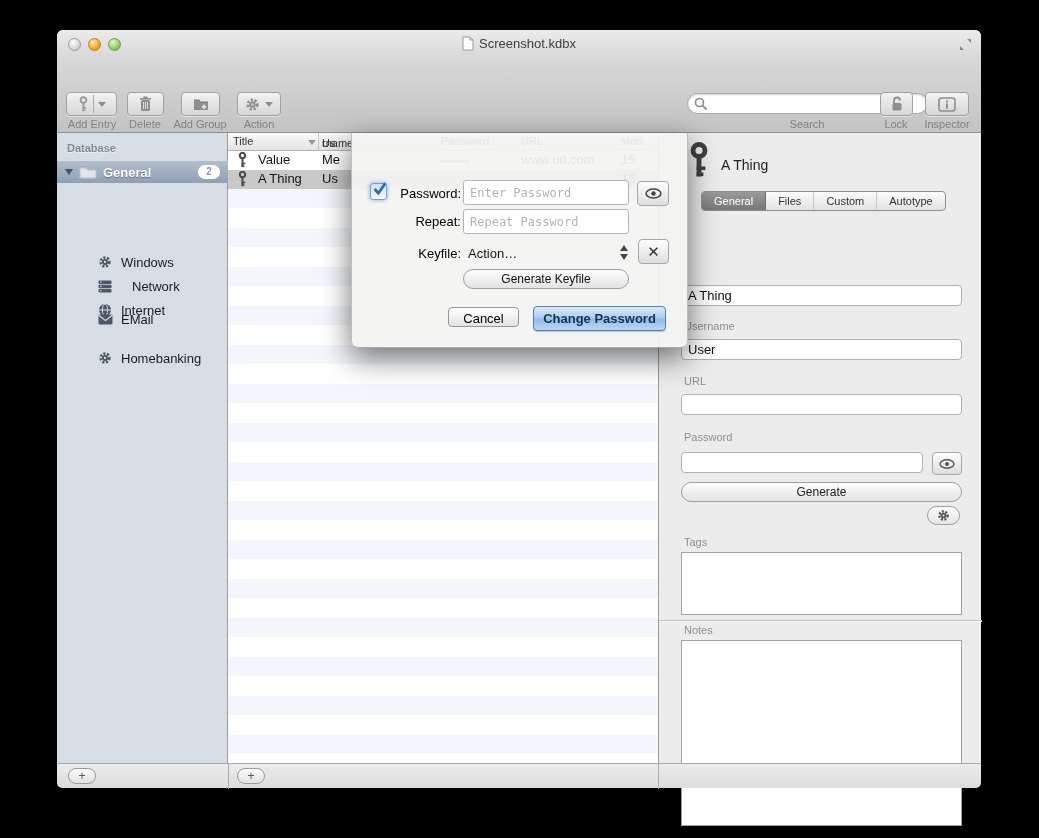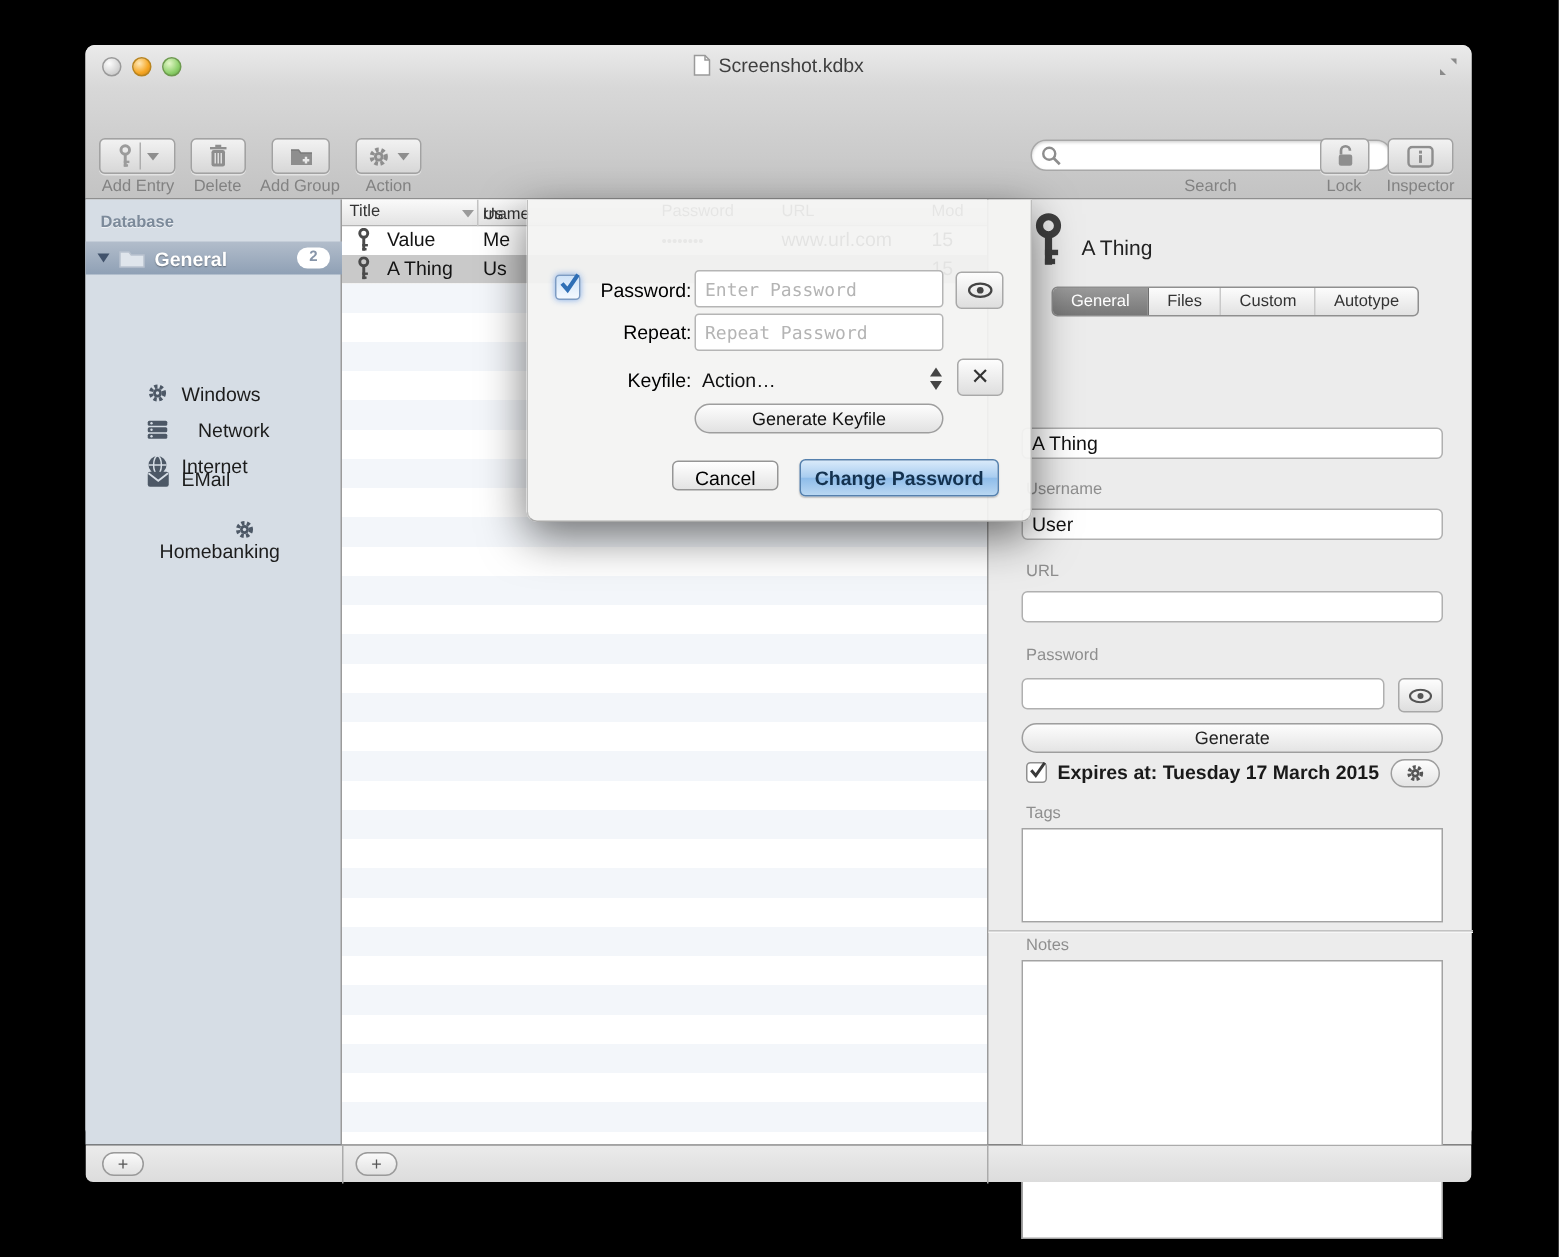--- a/index.html
+++ b/index.html
@@ -279,21 +279,21 @@
       </div>
       <div class="sb-item" style="top:174px;">
         <span class="ic">
             <svg width="15" height="11" viewBox="0 0 15 11">
               <rect x="0.5" y="0.5" width="14" height="10" rx="1.5" fill="#4d5866"></rect>
               <path d="M1 1.5 L7.5 6.5 L14 1.5" fill="none" stroke="#d6dde5" stroke-width="1.2"></path>
             </svg>
           </span>
         <span class="lbl">EMail</span>
       </div>
-      <div class="sb-item" style="top:213px;flex-direction:column;">
+      <div class="sb-item" style="top:213px;">
         <span class="ic">
             <svg width="14" height="14" viewBox="0 0 16 16">
               <circle cx="8" cy="8" r="5" fill="none" stroke="#4d5866" stroke-width="3" stroke-dasharray="2.4 1.8"></circle>
               <circle cx="8" cy="8" r="3.4" fill="#4d5866"></circle>
               <circle cx="8" cy="8" r="1.3" fill="#d6dde5"></circle>
             </svg>
           </span>
         <span class="lbl">Homebanking</span>
       </div>
     </div>
@@ -362,28 +362,20 @@
       <div class="insp-label" style="top:298px;">Password</div>
       <input class="insp-field" style="top: 319px; width: 242px;" value="">
       <div class="eye-btn" style="left:273px; top:319px;">
         <svg width="16" height="10" viewBox="0 0 16 10">
             <ellipse cx="8" cy="5" rx="7" ry="4.2" fill="none" stroke="#555" stroke-width="1.4"></ellipse>
             <circle cx="8" cy="5" r="2" fill="#555"></circle>
           </svg>
       </div>
       <div class="pill-btn" style="left:22px; top:349px; width:281px; height:20px; line-height:18px;">Generate</div>
 
-      <div class="expires-row">
-        <div class="cb-small">
-          <svg width="14" height="13" viewBox="0 0 14 13" style="position:absolute; left:0; top:-2px;">
-              <polyline points="2.5,6.5 5.5,10 11.5,1.5" fill="none" stroke="#3a3a3a" stroke-width="2"></polyline>
-            </svg>
-        </div>
-        <span class="expires-lbl">Expires at: Tuesday 17 March 2015</span>
-      </div>
       <div class="gear-pill" style="left:268px; top:373px;">
         <svg width="13" height="13" viewBox="0 0 16 16">
             <circle cx="8" cy="8" r="5" fill="none" stroke="#555" stroke-width="3" stroke-dasharray="2.4 1.8"></circle>
             <circle cx="8" cy="8" r="3.4" fill="#555"></circle>
             <circle cx="8" cy="8" r="1.3" fill="#e8e8e8"></circle>
           </svg>
       </div>
 
       <div class="insp-label" style="top:403px;">Tags</div>
       <textarea class="insp-box" style="top: 419px; height: 63px;"></textarea>

